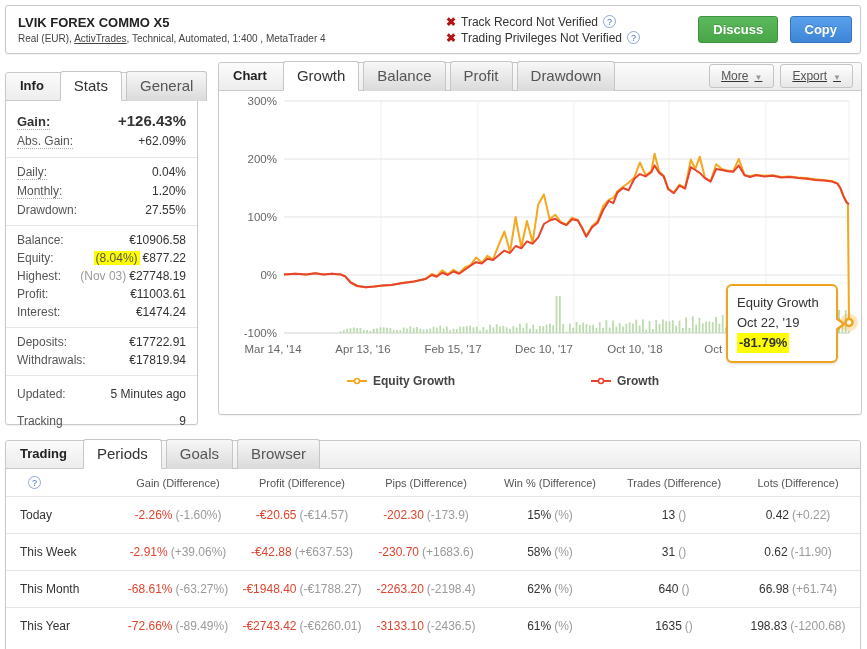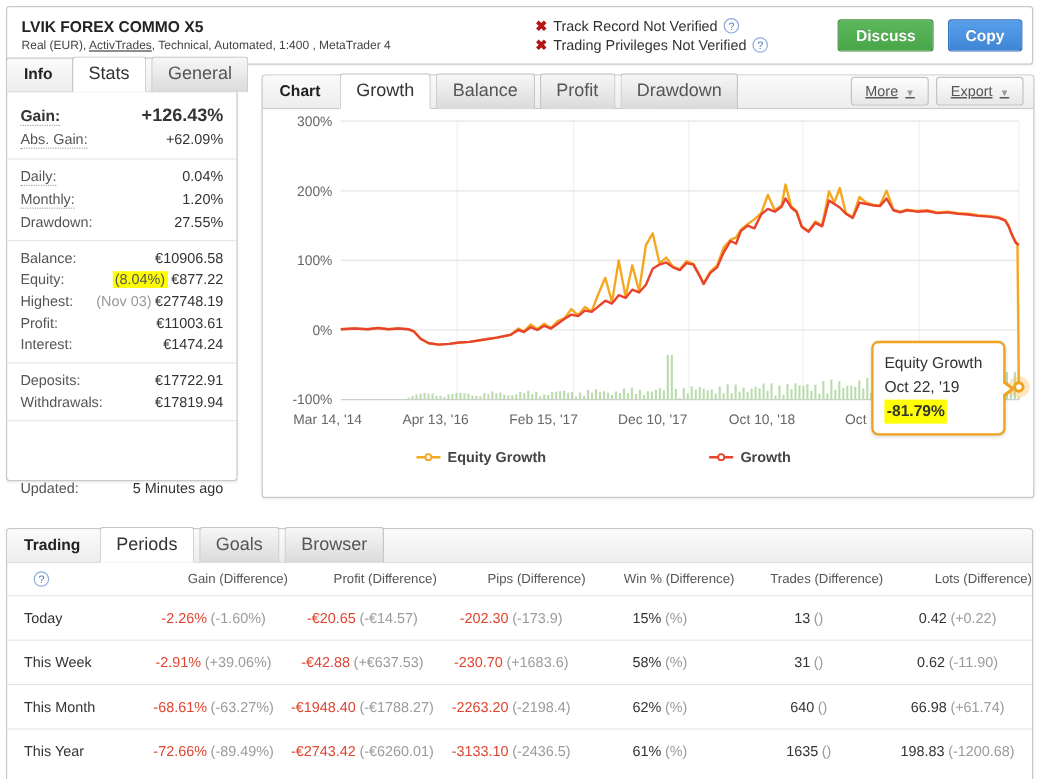--- a/index.html
+++ b/index.html
@@ -24,49 +24,49 @@
   
   .tabstrip { display:flex; align-items:flex-end; height:28px; background:linear-gradient(#fbfbfb,#ededed); border-bottom:1px solid #c9c9c9; border-radius:3px 3px 0 0; padding:0 8px; position:relative; }
   .panel-label { font-weight:bold; font-size:13px; color:#222; padding:0 16px 7px 6px; }
   .tab { padding:5px 13px 6px; margin-right:4px; margin-bottom:-1px; border:1px solid #c6c6c6; border-bottom:none; border-radius:3px 3px 0 0; background:linear-gradient(#f7f7f7,#dadada); color:#555; cursor:pointer; font-size:15px; }
   .tab.active { background:#fff; color:#333; border-bottom:1px solid #fff; }
   .stripbtns { margin-left:auto; align-self:center; display:flex; gap:6px; padding-bottom:2px;text-decoration:underline; }
   .mini-btn { border:1px solid #c4c4c4; border-radius:3px; background:linear-gradient(#fefefe,#e7e7e7); color:#555; padding:4px 11px; cursor:pointer; font-size:12px; }
   .mini-btn .car { font-size:8px; color:#999; margin-left:6px; }
 
   
-  #sidebar { left:5px; top:48px; width:193px; height:353px; }
+  #sidebar { left:5px; top:72px; width:193px; height:353px; }
   .sbody { padding:7px 0 0 0; }
   .sgroup { padding:2px 0; }
   .sgroup + .sgroup { border-top:1px solid #e7e7e7; margin-top:4px; padding-top:5px; }
   .srow { display:flex; justify-content:space-between; align-items:baseline; padding:2px 11px; }
   .srow .lbl { color:#555; }
   .srow .lbl.dotted { border-bottom:1px dotted #a9a9a9; }
   .srow .val { color:#333; text-align:right; }
   .srow.gain-big .lbl { font-weight:bold; font-size:13px; color:#333; }
   .srow.gain-big .val { font-weight:bold; font-size:15px; }
   .green-val { color:#0a9b06; }
   .pre { color:#555; margin-right:3px; }
   .pre.muted { color:#9a9a9a; }
   .pre.highlight { background:#ffff00; padding:0 2px; }
-  .sgroup.spread .srow { padding:6px 11px 7px;margin-top:38px; }
+  .sgroup.spread .srow { padding:6px 11px 7px; }
 
   
   #chartpanel { left:218px; top:62px; width:644px; height:353px; }
   #chartsvg { position:absolute; left:0; top:28px; }
   svg text { font-family:"Liberation Sans",sans-serif; }
   .tip { position:absolute; left:507px; top:221px; width:112px; background:#fff; border:2px solid #f0a31d; border-radius:6px; padding:7px 9px 8px; font-size:13px; color:#333; line-height:1.55; z-index:5; box-shadow:0 1px 3px rgba(0,0,0,.15); }
   .tip .hl { display:inline-block; background:#ffff00; font-weight:bold; padding:0 2px; }
   .arrow-o { position:absolute; right:-10px; top:50%; margin-top:-8px; border-top:8px solid transparent; border-bottom:8px solid transparent; border-left:10px solid #f0a31d; }
   .arrow-w { position:absolute; right:-6px; top:50%; margin-top:-6px; border-top:6px solid transparent; border-bottom:6px solid transparent; border-left:8px solid #fff; z-index:6; }
 
   
   #trading { left:5px; top:440px; width:856px; height:264px; }
   .thead { display:grid; grid-template-columns:110px repeat(6,1fr); align-items:center; height:27px; color:#555; font-size:11px; }
-  .thead .hcell { text-align:right; }
+  .thead .hcell { text-align:center; }
   .thead .hcell:first-child { text-align:left; padding-left:22px; }
   .trow { display:grid; grid-template-columns:110px repeat(6,1fr); align-items:center; height:37px; border-top:1px solid #e5e5e5; }
   .trow .period { text-align:left; padding-left:14px; color:#333; font-size:12px; }
   .trow .cell { text-align:center; }
   .main-neg { color:#e0442f; }
   .main-dark { color:#333; }
   .diff { color:#9b9b9b; margin-left:3px; }
 </style>
 </head>
 <body>

